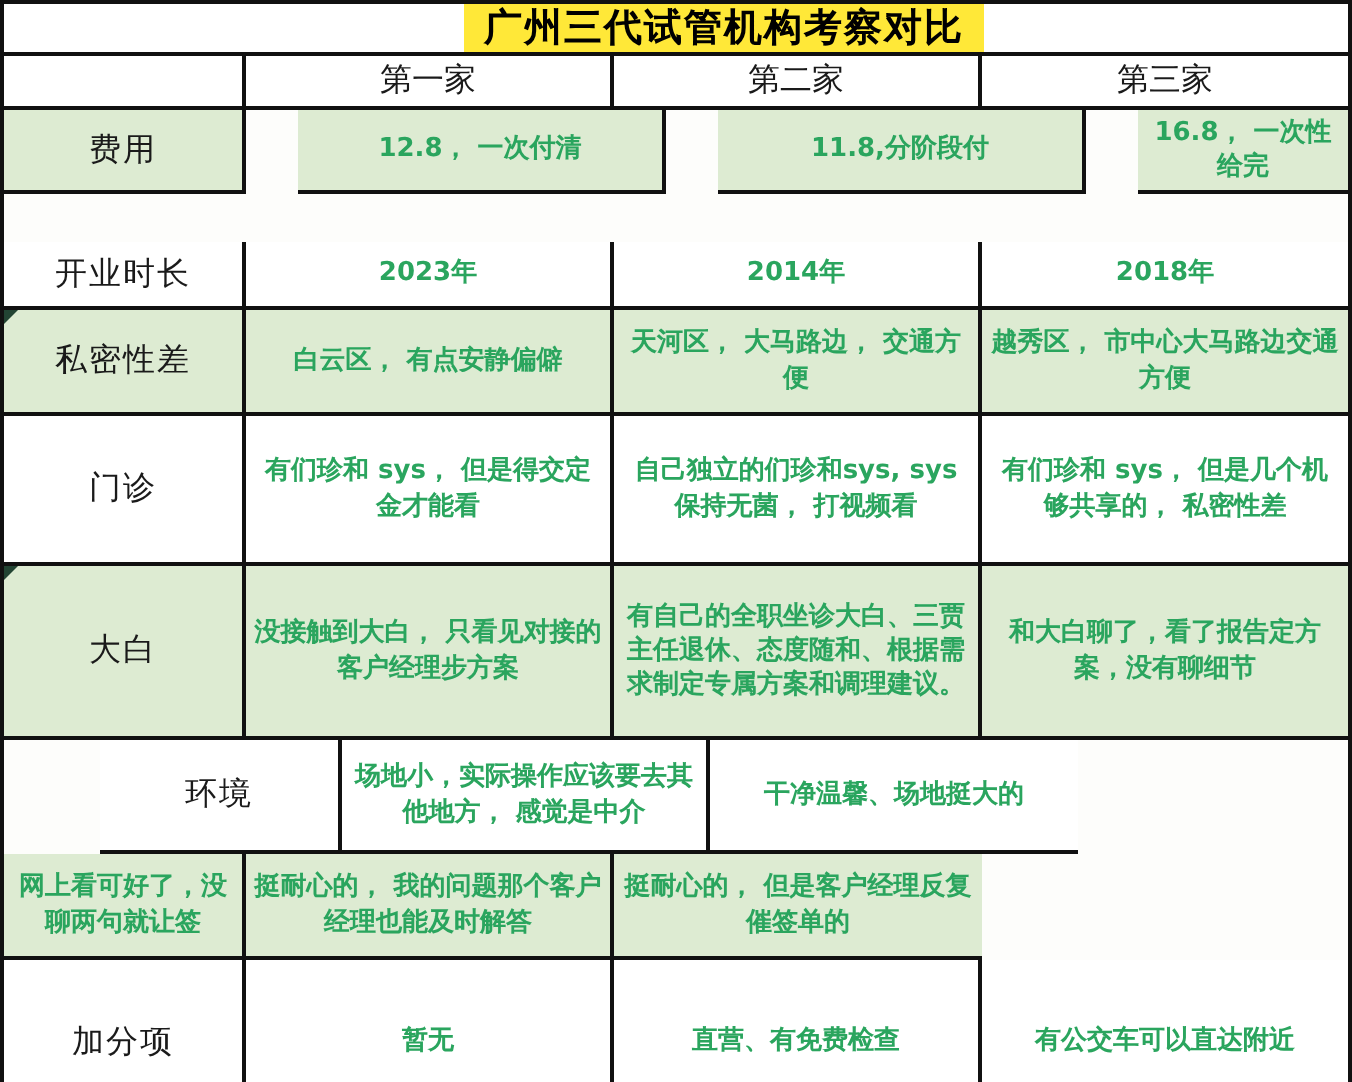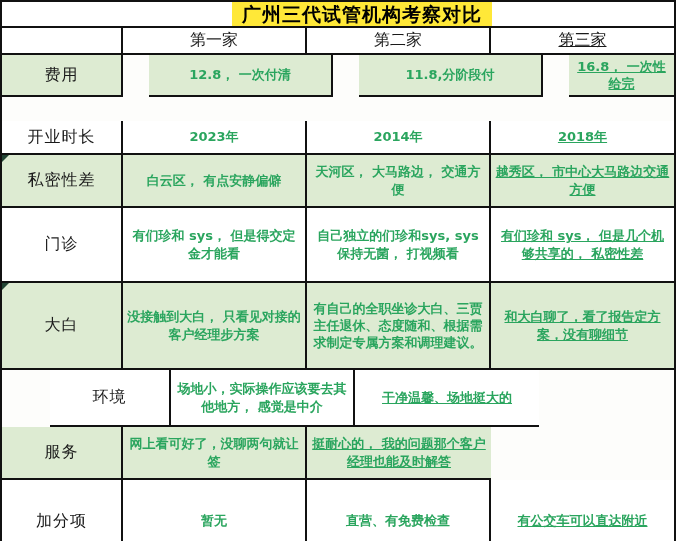--- a/index.html
+++ b/index.html
@@ -42,21 +42,21 @@
   .cell{
     border-right:2px solid var(--ink);
     border-bottom:2px solid var(--ink);
     display:flex;align-items:center;justify-content:center;
     text-align:center;
     overflow:hidden;
     position:relative;
     background:#ffffff;
     padding:1px 4px;
   }
-  .cell:last-child{border-right:none;text-decoration:underline;}
+  .cell:last-child{border-right:none;}
   .grid-row:last-child .cell{border-bottom:none;}
   .hdr{
     color:#1a1a1a;font-size:16px;font-weight:400;
   }
   .row-label{
     color:#1a1a1a;font-size:16px;font-weight:500;
     letter-spacing:1px;
   }
   .val{
     color:var(--green-text);
@@ -111,23 +111,23 @@
     </div><div class="grid-row shaded" style="flex: 0 0 87px;">
       <div class="cell row-label marker">大白</div>
       <div class="cell val">没接触到大白， 只看见对接的客户经理步方案</div>
       <div class="cell val">有自己的全职坐诊大白、三贾主任退休、态度随和、根据需求制定专属方案和调理建议。</div>
       <div class="cell val">和大白聊了，看了报告定方案，没有聊细节</div>
     </div><div class="grid-row" style="flex: 0 0 57px; margin-left: 48px;">
       <div class="cell row-label">环境</div>
       <div class="cell val">场地小，实际操作应该要去其他地方， 感觉是中介</div>
       <div class="cell val">干净温馨、场地挺大的</div>
     </div><div class="grid-row shaded" style="flex: 0 0 53px;">
-      <div class="cell row-label">服务</div>
       <div class="cell val">网上看可好了，没聊两句就让签</div>
       <div class="cell val">挺耐心的， 我的问题那个客户经理也能及时解答</div>
+      <div class="cell val">挺耐心的， 但是客户经理反复催签单的</div>
     </div><div class="grid-row" style="flex: 0 0 82px;">
       <div class="cell row-label">加分项</div>
       <div class="cell val">暂无</div>
       <div class="cell val">直营、有免费检查</div>
       <div class="cell val">有公交车可以直达附近</div>
     </div></div>
 
 </div>
 
 </body></html>

